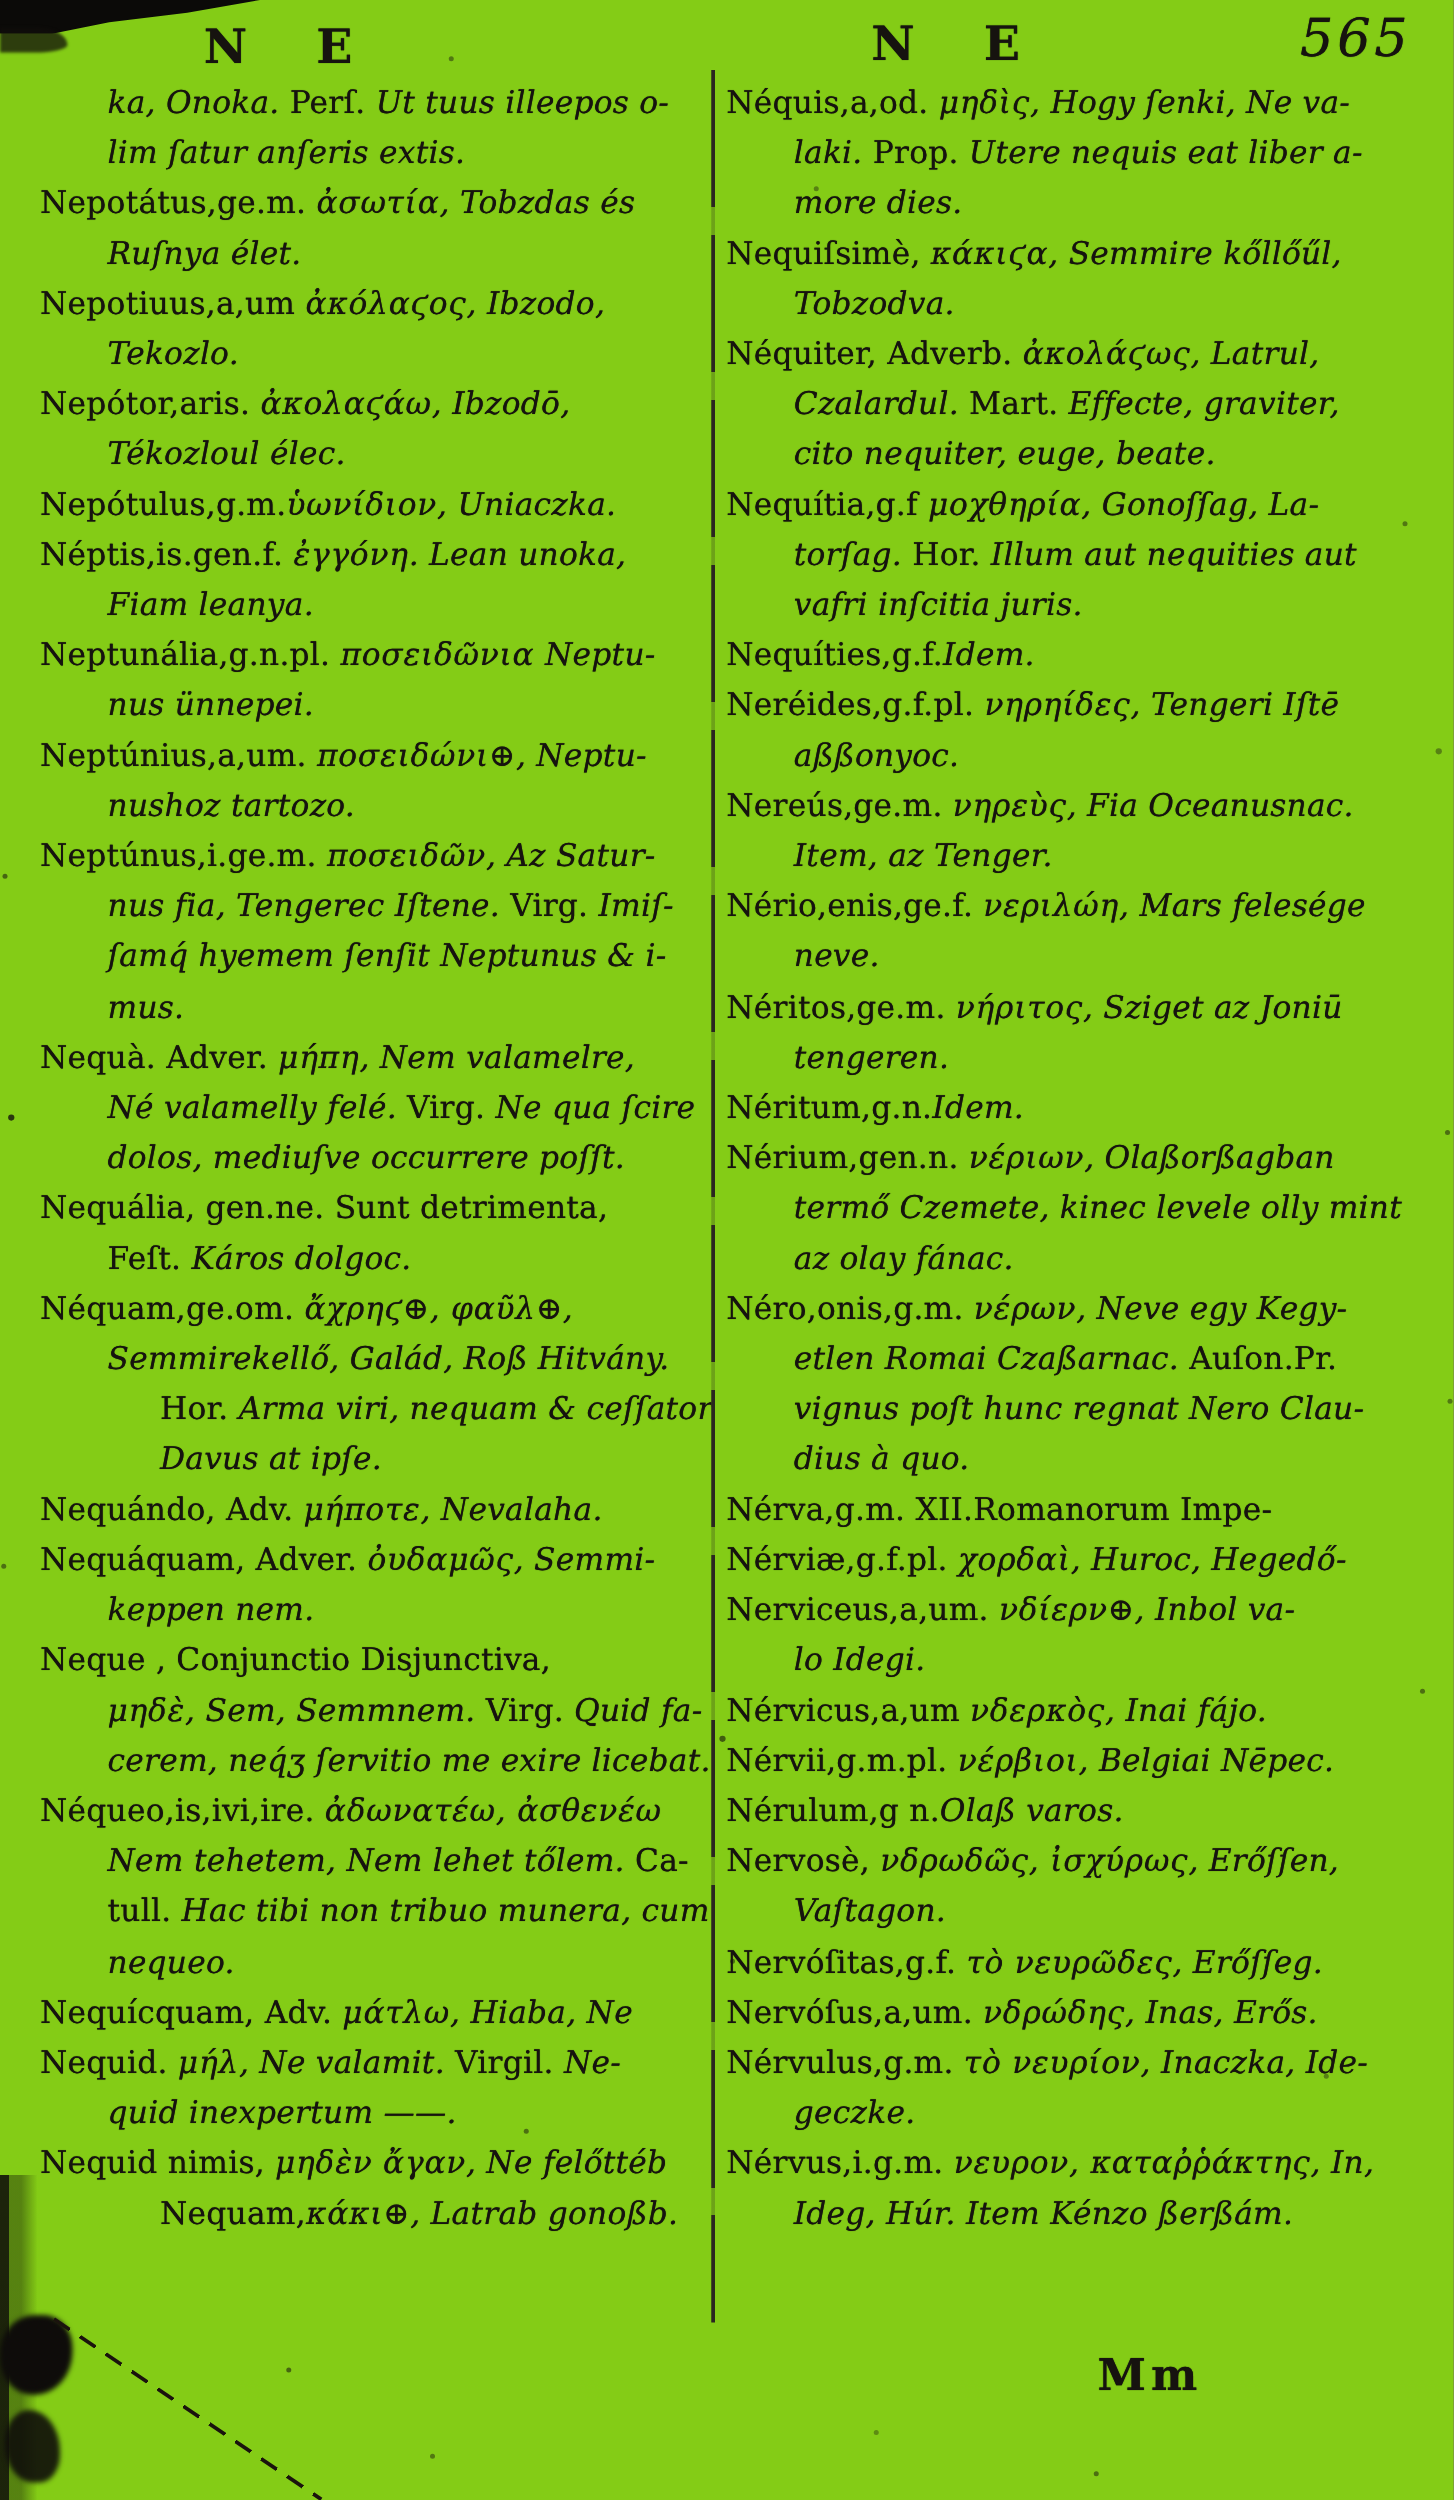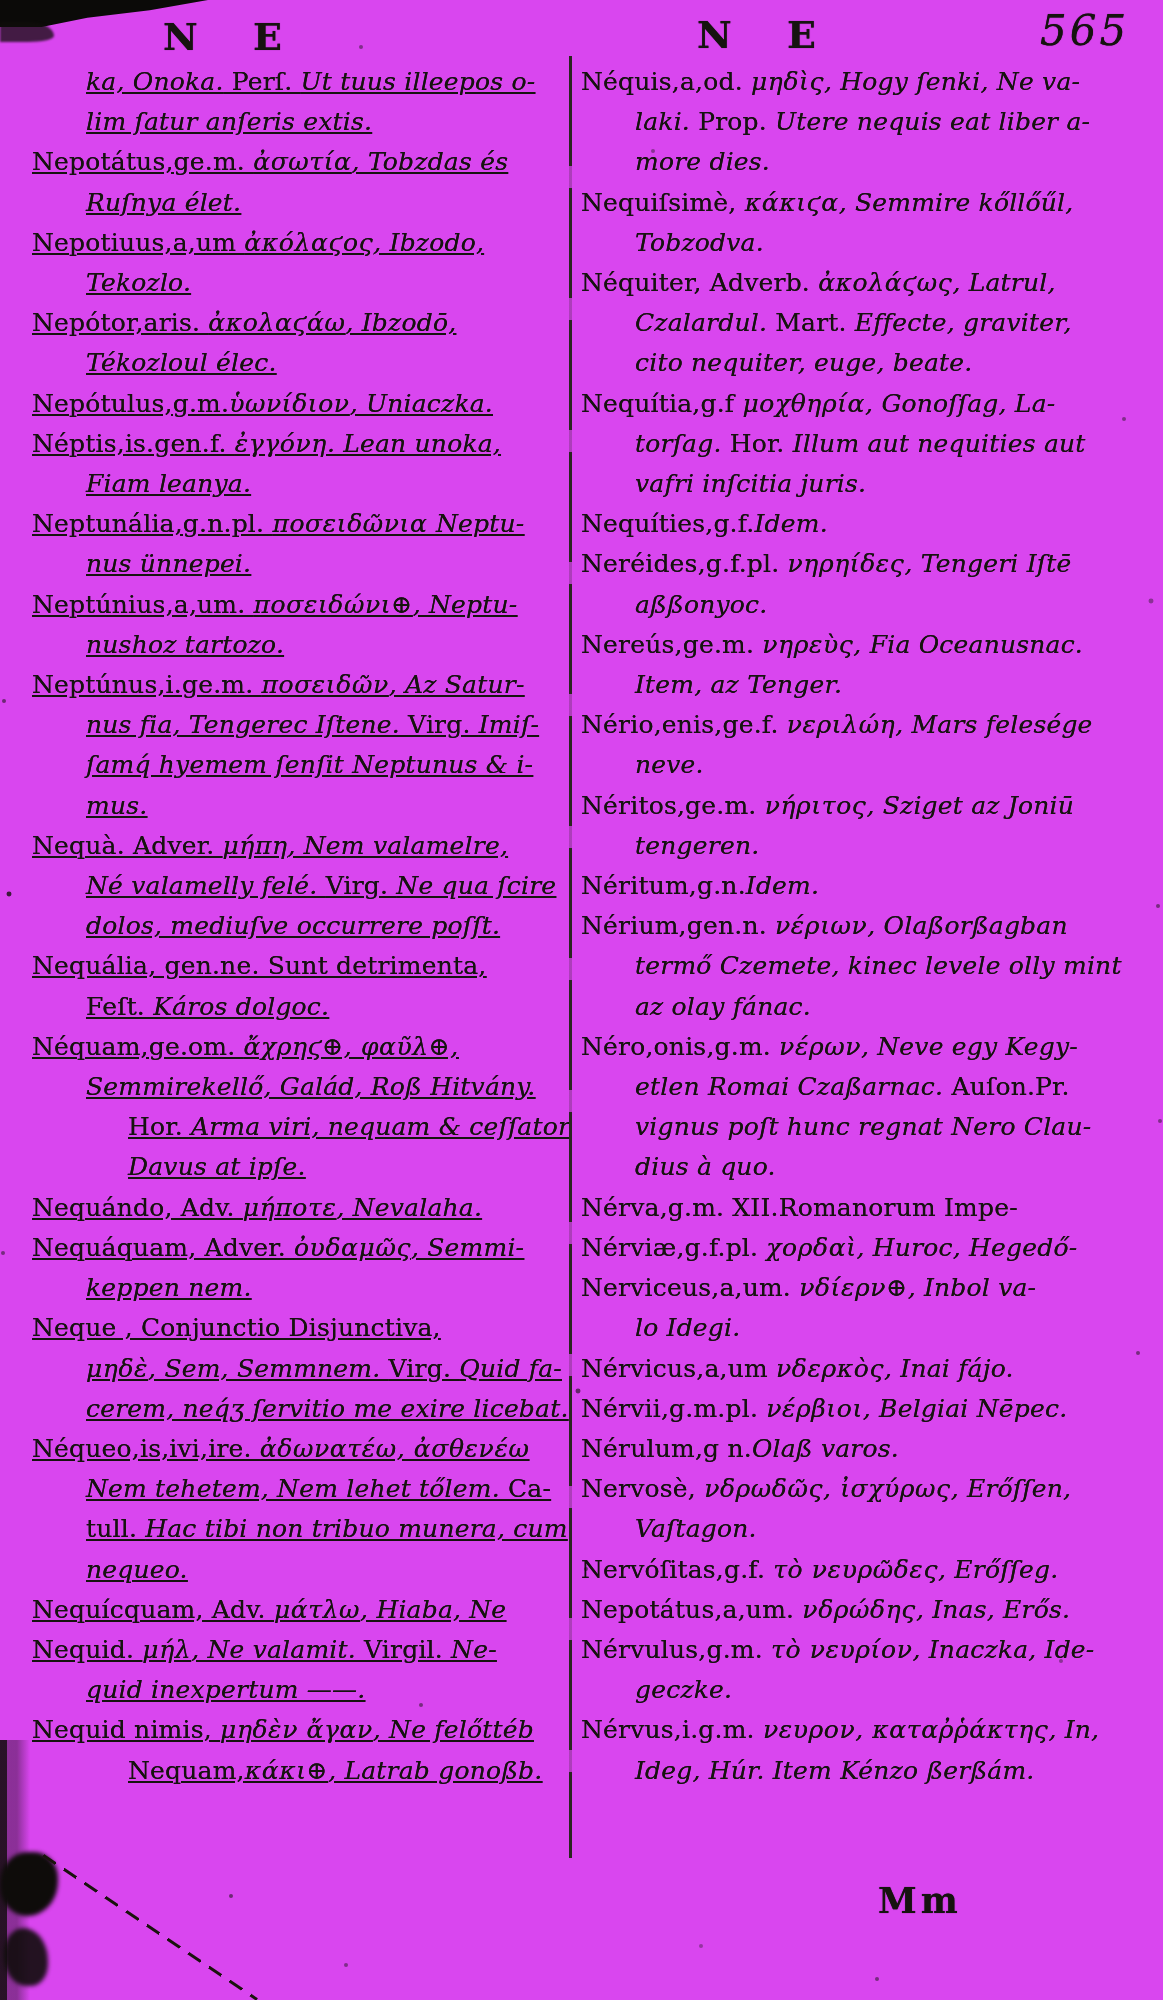--- a/index.html
+++ b/index.html
@@ -1,30 +1,30 @@
 <!DOCTYPE html>
 <html><head>
 <meta charset="utf-8">
 <style>
   html,body{margin:0;padding:0;background:#6e6a64;}
   .page{
     position:relative;width:1163px;height:2000px;margin:0 auto;
-    background:#d946ef;
+    background:#84cc16;
     color:#16130f;
     font-family:"DejaVu Serif",serif;
     overflow:hidden;
   }
   
   .hdr{position:absolute;font-weight:bold;font-size:38px;letter-spacing:7px;word-spacing:28px;text-shadow:0 0 .7px rgba(10,10,10,.9);}
   .hdr-left{left:163px;top:14px;}
   .hdr-right{left:697px;top:12px;}
   .pagenum{position:absolute;left:1040px;top:6px;font-size:42px;font-style:italic;letter-spacing:3px;text-shadow:0 0 .7px rgba(10,10,10,.9);}
   
   .col{position:absolute;top:62px;height:1815px;overflow:hidden;}
-  .col-left{left:32px;width:537px;text-decoration:underline;}
+  .col-left{left:32px;width:537px;}
   .col-right{left:581px;width:578px;}
   .line{white-space:nowrap;font-size:25px;line-height:40.2px;letter-spacing:.2px;text-shadow:0 0 .6px rgba(12,10,8,.85);}
   .ind1{padding-left:54px;}
   .ind2{padding-left:96px;}
   .seg-i,.seg-g{font-style:italic;}
   .seg-g{letter-spacing:.6px;}
   .divider{
     position:absolute;left:569px;top:56px;width:3px;height:1802px;
     background:repeating-linear-gradient(180deg,#2a2username620 0 110px,rgba(40,36,30,.25) 110px 132px);
     background:repeating-linear-gradient(180deg,#2a2620 0 110px,rgba(40,36,30,.25) 110px 132px);
@@ -154,21 +154,21 @@
       <div class="line ind0"><span class="seg-r">Nérva,g.m. XII.Romanorum Impe-</span></div>
       <div class="line ind0"><span class="seg-r">Nérviæ,g.f.pl. </span><span class="seg-g">χορδαὶ</span><span class="seg-i">, Huroc, Hegedő-</span></div>
       <div class="line ind0"><span class="seg-r">Nerviceus,a,um. </span><span class="seg-g">νδίερν⊕</span><span class="seg-i">, Inbol va-</span></div>
       <div class="line ind1"><span class="seg-i">lo Idegi.</span></div>
       <div class="line ind0"><span class="seg-r">Nérvicus,a,um </span><span class="seg-g">νδερκὸς</span><span class="seg-i">, Inai fájo.</span></div>
       <div class="line ind0"><span class="seg-r">Nérvii,g.m.pl. </span><span class="seg-g">νέρβιοι</span><span class="seg-i">, Belgiai Nēpec.</span></div>
       <div class="line ind0"><span class="seg-r">Nérulum,g n.</span><span class="seg-i">Olaß varos.</span></div>
       <div class="line ind0"><span class="seg-r">Nervosè, </span><span class="seg-g">νδρωδῶς, ἰσχύρως</span><span class="seg-i">, Erőſſen,</span></div>
       <div class="line ind1"><span class="seg-i">Vaſtagon.</span></div>
       <div class="line ind0"><span class="seg-r">Nervóſitas,g.f. </span><span class="seg-g">τὸ νευρῶδες</span><span class="seg-i">, Erőſſeg.</span></div>
-      <div class="line ind0"><span class="seg-r">Nepotátus,a,um. </span><span class="seg-g">νδρώδης</span><span class="seg-i">, Inas, Erős.</span></div>
+      <div class="line ind0"><span class="seg-r">Nervóſus,a,um. </span><span class="seg-g">νδρώδης</span><span class="seg-i">, Inas, Erős.</span></div>
       <div class="line ind0"><span class="seg-r">Nérvulus,g.m. </span><span class="seg-g">τὸ νευρίον</span><span class="seg-i">, Inaczka, Ide-</span></div>
       <div class="line ind1"><span class="seg-i">geczke.</span></div>
       <div class="line ind0"><span class="seg-r">Nérvus,i.g.m. </span><span class="seg-g">νευρον, καταῤῥάκτης</span><span class="seg-i">, In,</span></div>
       <div class="line ind1"><span class="seg-i">Ideg, Húr. Item Kénzo ßerßám.</span></div>
     </div>
 
   <div class="sig">Mm</div>
 
   <div class="blob-tl"></div>
   <div class="blob-tl2"></div>

